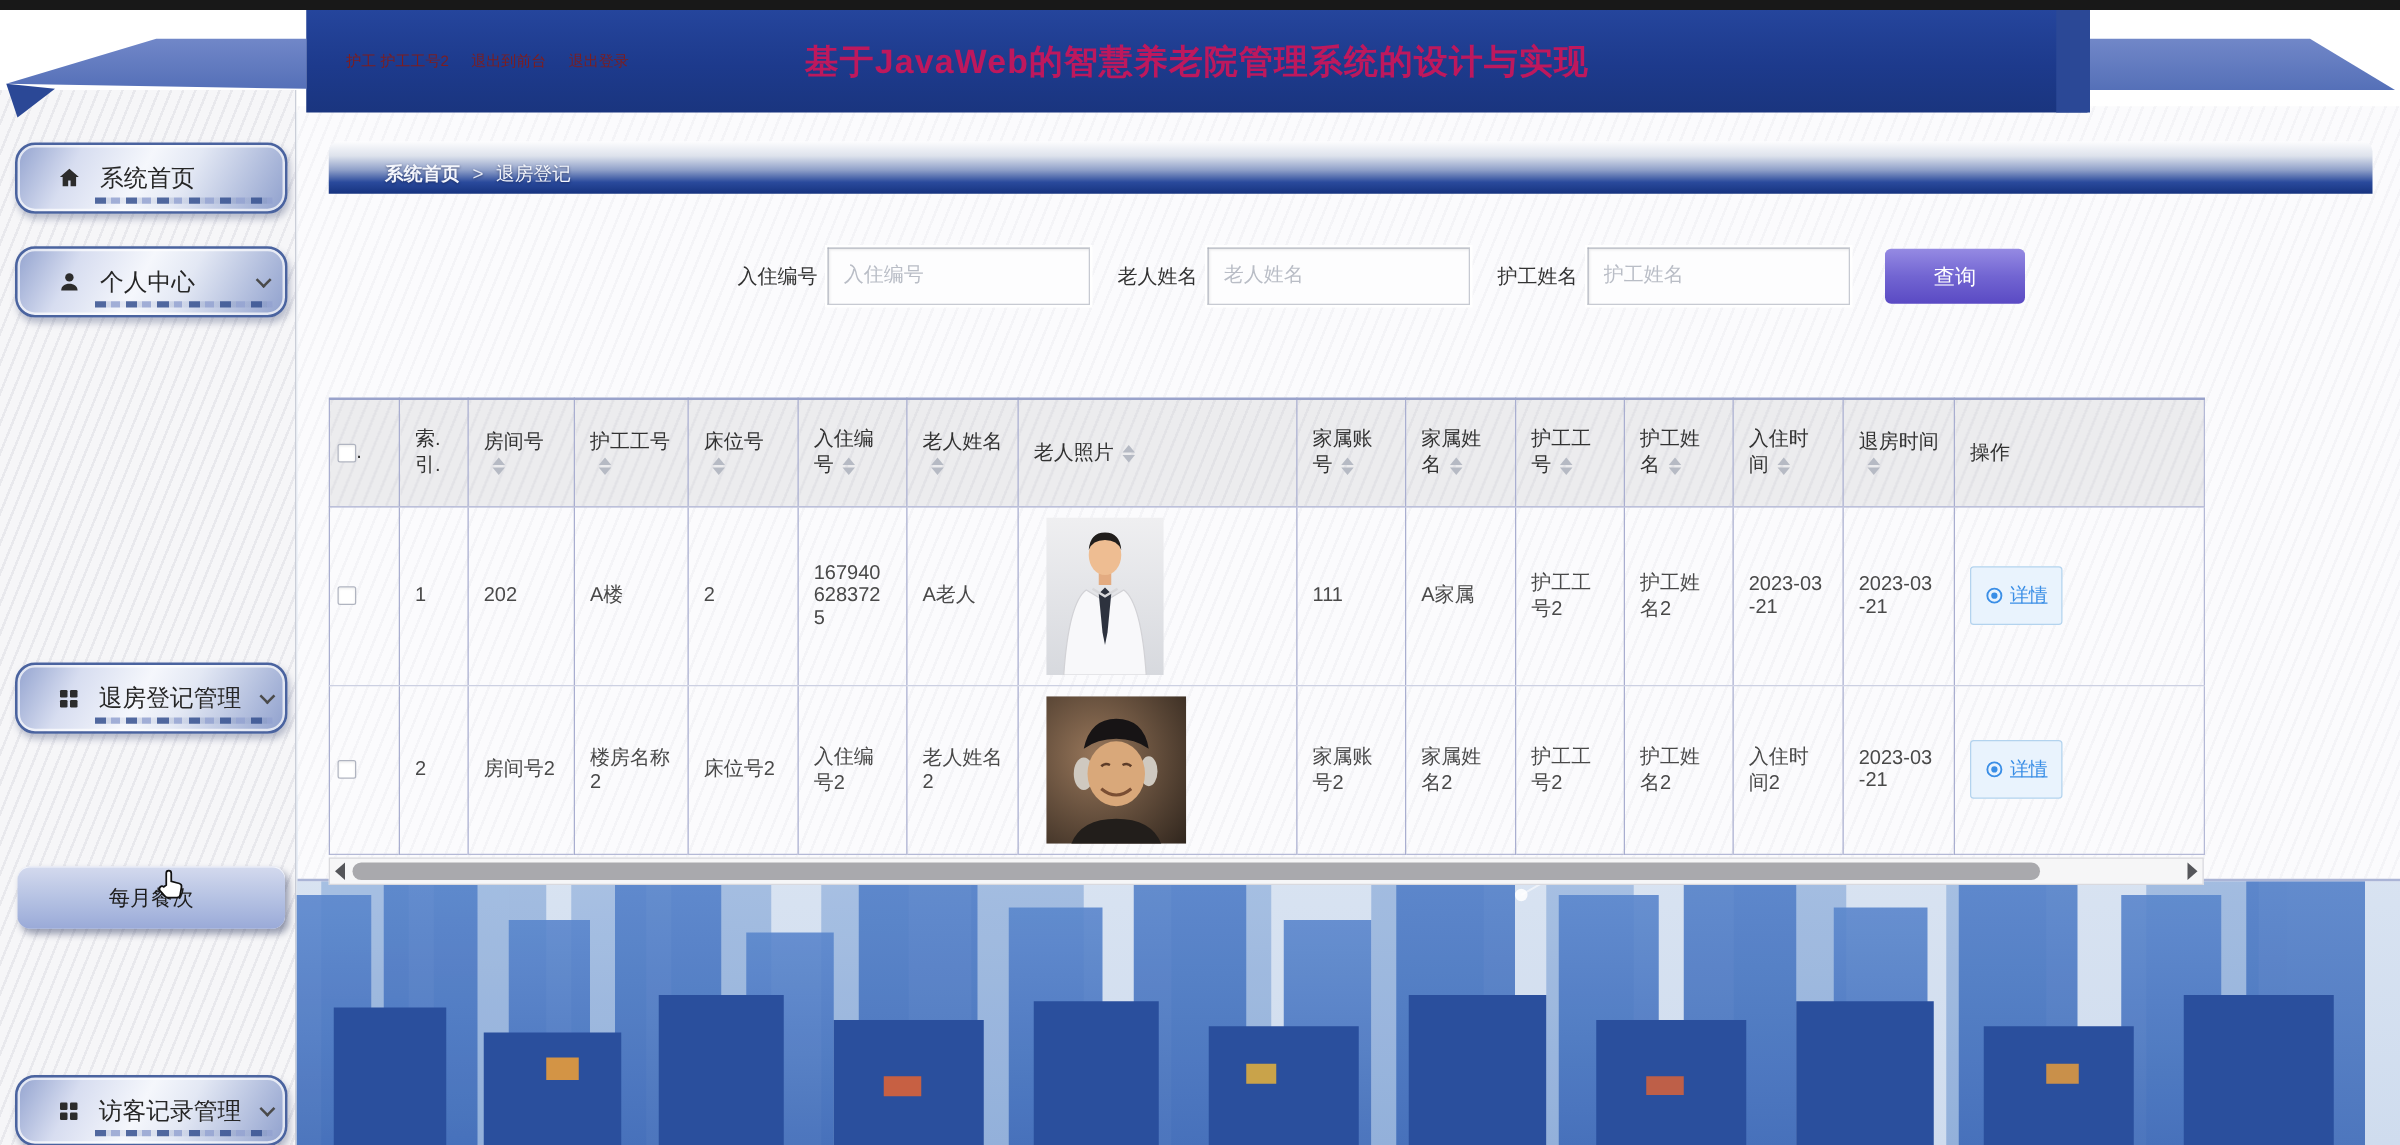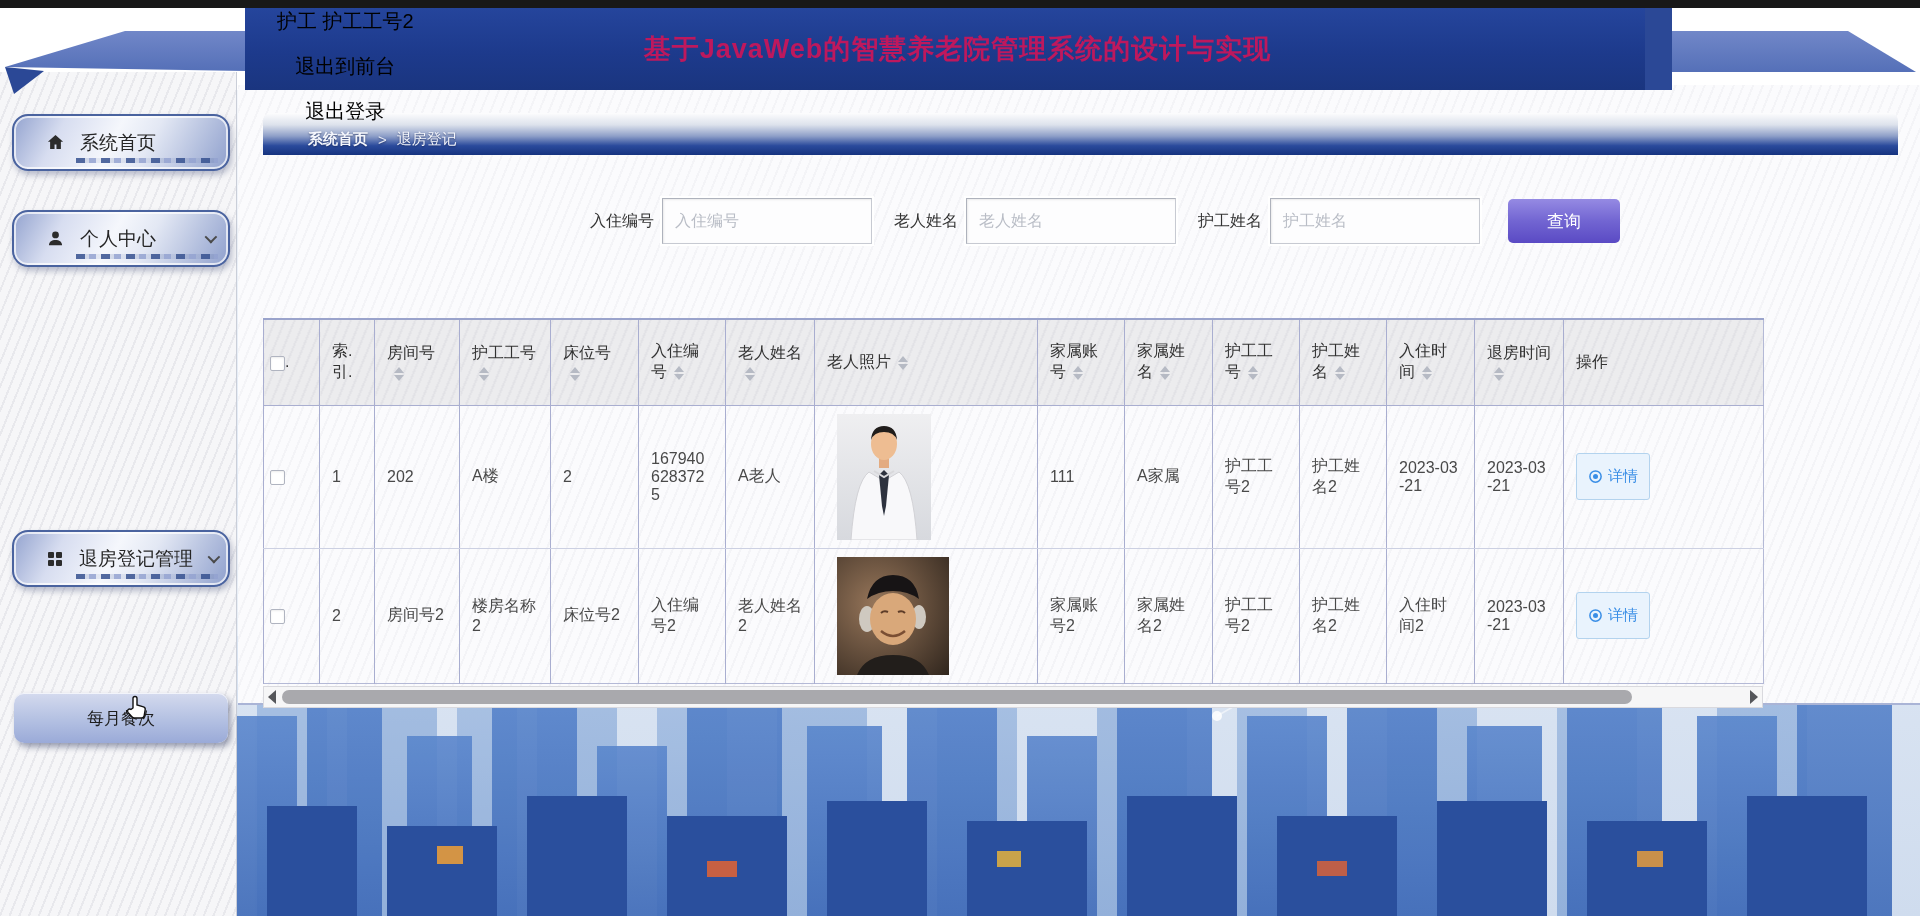--- a/index.html
+++ b/index.html
@@ -13,21 +13,21 @@
   .city-bg svg { position:absolute; left:0; bottom:0; }
 
   
   .topbar { position:absolute; left:0; top:0; width:1920px; height:95px; z-index:40; pointer-events:none; }
   .topbar * { pointer-events:auto; }
   .top-black { position:absolute; left:0; top:0; width:1920px; height:8px; background:#181818; }
   .navy-panel { position:absolute; left:245px; top:8px; width:1425px; height:82px;
     background:linear-gradient(180deg,#25459c 0%,#1d3a8c 55%,#1a357f 100%); }
   .ribbon { position:absolute; left:0; top:0; width:1920px; height:95px; }
   .top-user { position:absolute; left:277px; top:0; height:82px; margin-top:8px; display:flex; align-items:center;
-    gap:18px; color:#000000; font-size:20px; z-index:41;flex-direction:column; }
+    gap:18px; color:#7f1d1d; font-size:12px; z-index:41; }
   .top-user span { cursor:pointer; }
   .top-title { position:absolute; left:245px; top:8px; width:1425px; height:82px; display:flex;
     align-items:center; justify-content:center; color:#be185d; font-size:27px; font-weight:700;
     letter-spacing:1px; z-index:41; }
 
   
   .sidebar { position:absolute; left:0; top:72px; width:237px; height:844px; z-index:20;
     background-color:#f6f6f8;
     background-image:repeating-linear-gradient(112deg, rgba(110,112,136,0.10) 0 2px, transparent 2px 9px);
     border-right:1px solid #caced8; }
@@ -87,21 +87,21 @@
   table.grid td { font-size:16px; color:#494949; background:transparent; }
   tr.r1 td { height:142px; border-bottom:1px solid #ccd0e2; }
   tr.r2 td { height:132px; }
   .caret { display:inline-flex; flex-direction:column; gap:2px; margin-left:7px; vertical-align:middle; }
   .caret i { width:0; height:0; border-left:5px solid transparent; border-right:5px solid transparent; }
   .caret .up { border-bottom:6px solid #b6bac4; }
   .caret .dn { border-top:6px solid #b6bac4; }
   .cbx { width:15px; height:15px; background:#fff; border:1px solid #b0b4c0; border-radius:2px;
     display:inline-block; vertical-align:middle; box-shadow:inset 0 1px 2px rgba(0,0,0,0.08); cursor:pointer; }
   .detail-btn { display:inline-flex; align-items:center; gap:5px; padding:13px 11px; cursor:pointer;
-    background:#e9f3fd; border:1px solid #b3d3ee; border-radius:3px; color:#3a8ee6; font-size:15px; }
+    background:#e9f3fd; border:1px solid #b3d3ee; border-radius:3px; color:#3a8ee6; font-size:15px;text-decoration:underline; }
   .photo { display:block; margin:2px 0 2px 10px; }
 
   
   .hscroll { position:relative; width:1500px; height:22px; margin-top:2px;
     background:#f6f6f7; border:1px solid #d9d9de; }
   .hs-arrow { position:absolute; top:3px; width:0; height:0; cursor:pointer;
     border-top:7px solid transparent; border-bottom:7px solid transparent; }
   .hs-left  { left:4px;  border-right:8px solid #55565a; }
   .hs-right { right:4px; border-left:8px solid #55565a; }
   .hs-thumb { position:absolute; left:18px; top:3px; width:1350px; height:14px;
@@ -213,21 +213,21 @@
   <aside class="sidebar">
 
     <div class="nav-btn" style="top:42px">
       <svg width="19" height="19" viewBox="0 0 18 18">
           <path fill="#2c2c2c" d="M9 1.8 1.8 8.2h2.1v7h4.2v-4.4h1.8v4.4h4.2v-7h2.1z"></path>
         </svg>
       <span class="lbl">系统首页</span>
       <span class="dash-strip"></span>
     </div>
 
-    <div class="nav-btn" style="top:138px">
+    <div class="nav-btn" style="top:125px">
       <svg width="19" height="19" viewBox="0 0 18 18">
           <circle cx="9" cy="5.6" r="3.2" fill="#2c2c2c"></circle>
           <path fill="#2c2c2c" d="M2.8 15.5c0-3.4 2.8-5.1 6.2-5.1s6.2 1.7 6.2 5.1z"></path>
         </svg>
       <span class="lbl">个人中心</span>
       <span class="chev down"></span>
       <span class="dash-strip"></span>
     </div>
 
 
@@ -246,20 +246,33 @@
       <span class="chev down"></span>
       <span class="dash-strip"></span>
     </div>
 
 
     <div class="sub-btn" style="top:621px">
       <span>每月餐次</span>
     </div>
 
 
+    <div class="nav-btn" style="top:788px">
+      <svg width="18" height="18" viewBox="0 0 18 18">
+          <g fill="#2c2c2c">
+            <rect x="2" y="2" width="6" height="6" rx="1"></rect>
+            <rect x="10" y="2" width="6" height="6" rx="1"></rect>
+            <rect x="2" y="10" width="6" height="6" rx="1"></rect>
+            <rect x="10" y="10" width="6" height="6" rx="1"></rect>
+          </g>
+        </svg>
+      <span class="lbl">访客记录管理</span>
+      <span class="chev down"></span>
+      <span class="dash-strip"></span>
+    </div>
   </aside>
 
   <main class="content">
 
     <div class="breadcrumb">
       <span class="home">系统首页</span>
       <span class="sep">&gt;</span>
       <span class="cur">退房登记</span>
     </div>
 

